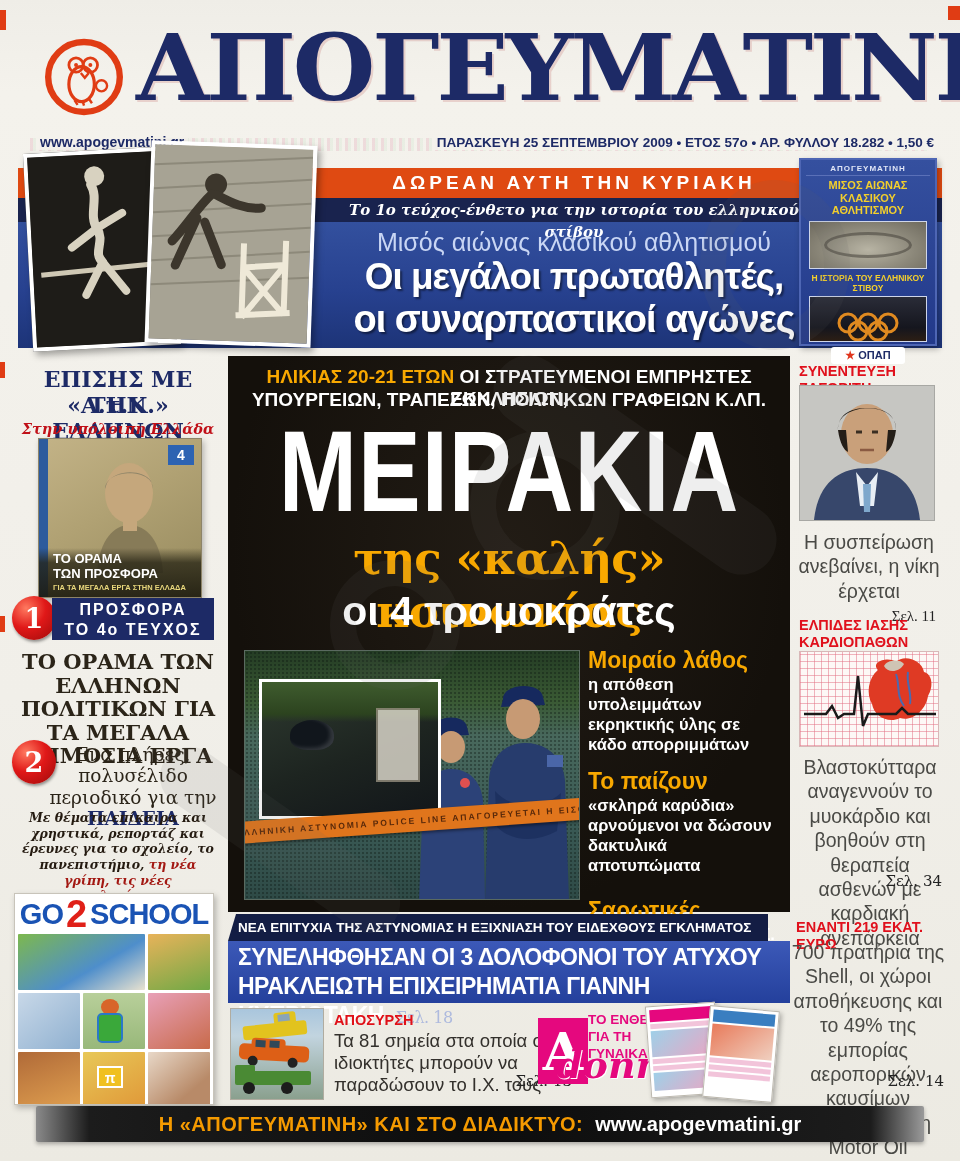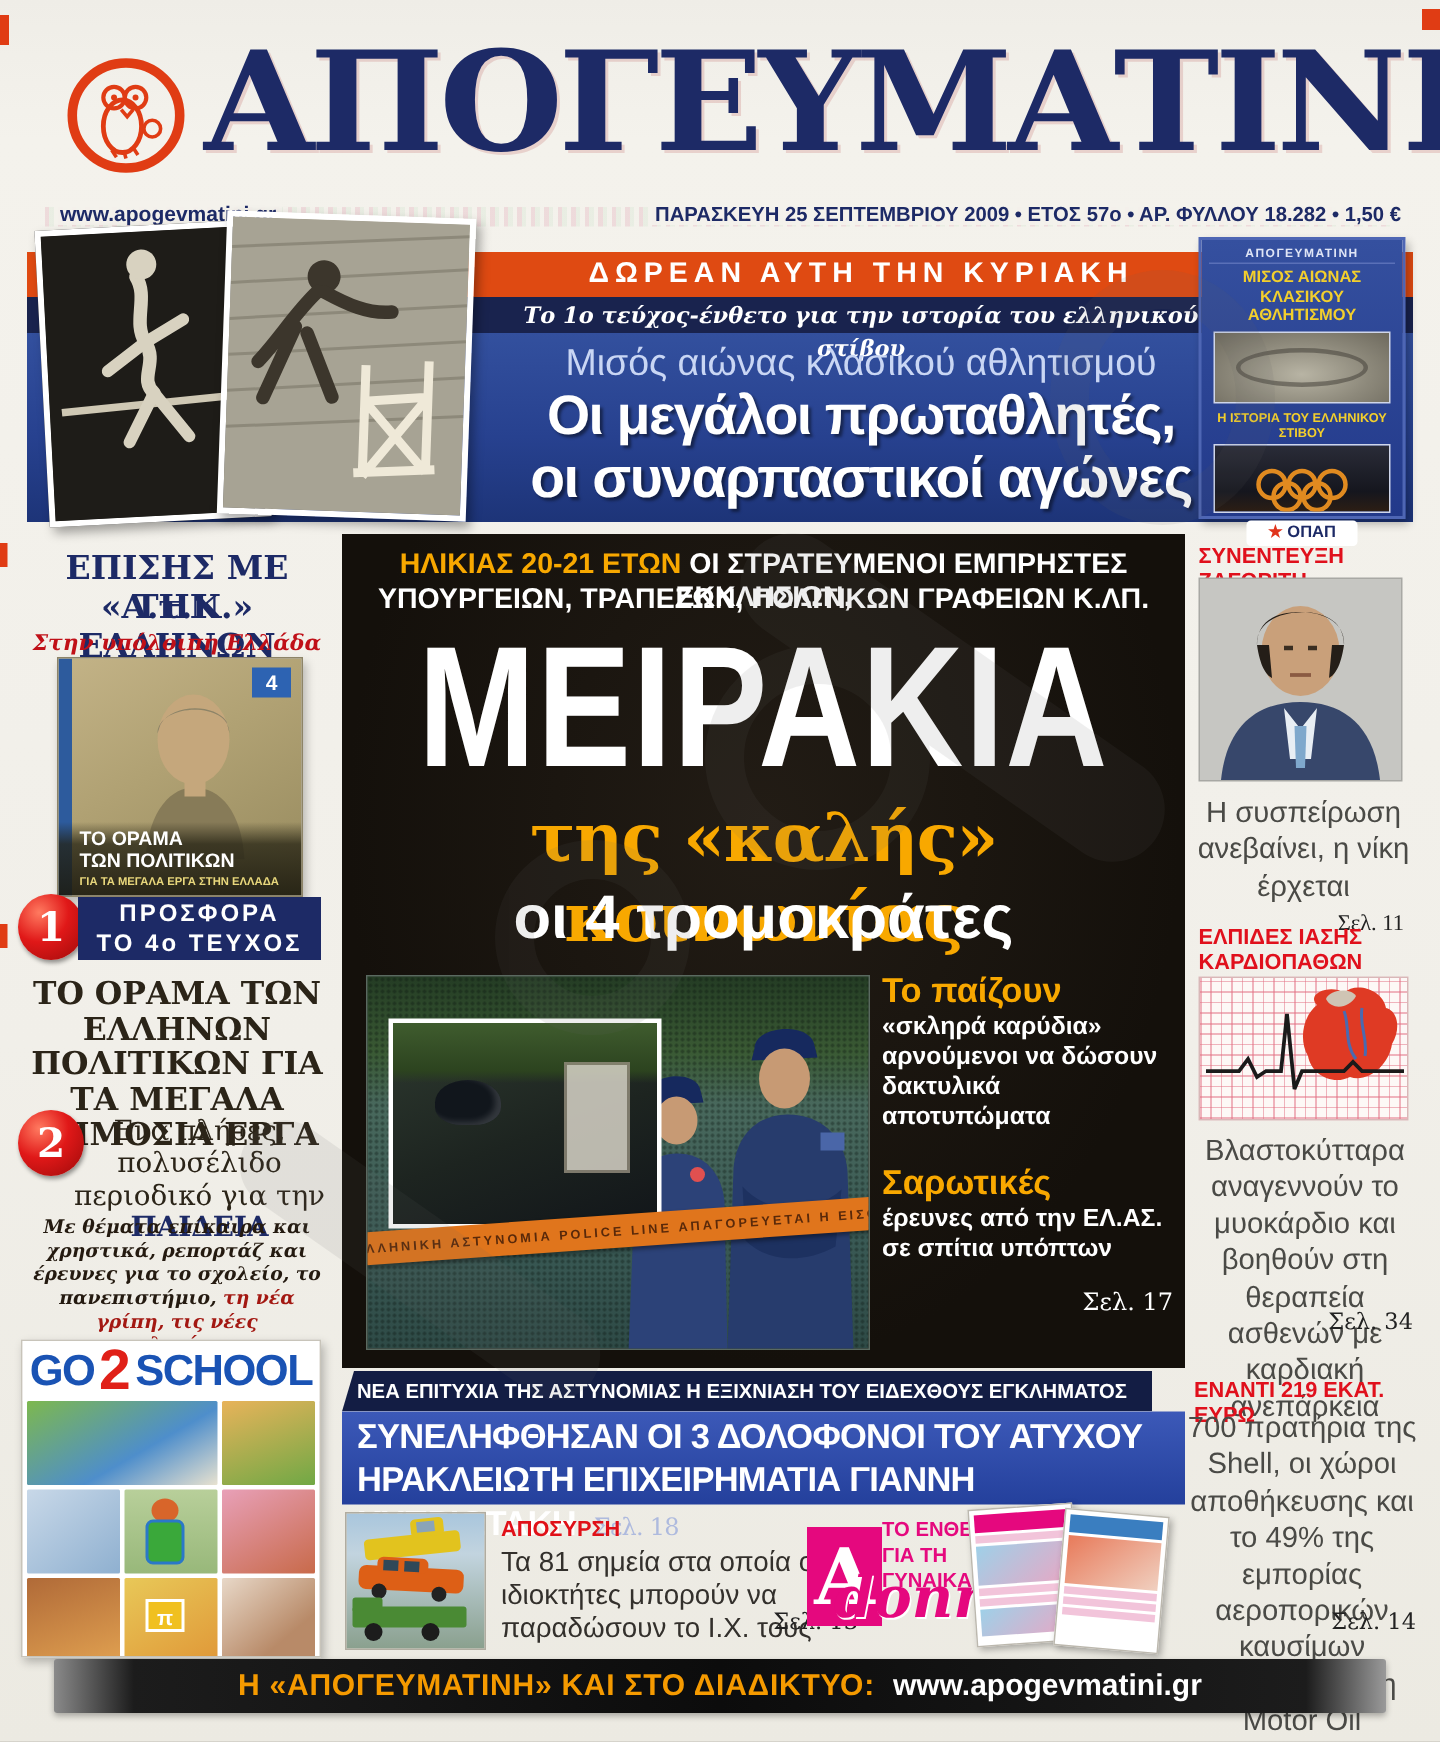--- a/index.html
+++ b/index.html
@@ -290,21 +290,21 @@
     <svg style="position:absolute;left:18px;top:14px;" width="130" height="120" viewBox="0 0 130 120">
       <ellipse cx="72" cy="40" rx="24" ry="30" fill="#c5a77c"></ellipse>
       <path d="M48 36 C48 16 96 14 96 36 L94 28 C86 16 58 16 50 30 Z" fill="#8d8468"></path>
       <path d="M40 120 C42 86 58 72 72 72 C90 72 104 88 106 120 Z" fill="#877b58"></path>
       <rect x="66" y="66" width="14" height="12" fill="#c5a77c"></rect>
     </svg>
     <div class="edge"></div>
     <div class="num">4</div>
     <div class="overlay">
       <div class="t1"><span>ΤΟ ΟΡΑΜΑ</span><br>
-        <span>ΤΩΝ ΠΟΛΙΤΙΚΩΝ</span></div>
+        <span>ΤΩΝ ΠΡΟΣΦΟΡΑ</span></div>
       <div class="t2">ΓΙΑ ΤΑ ΜΕΓΑΛΑ ΕΡΓΑ ΣΤΗΝ ΕΛΛΑΔΑ</div>
     </div>
   </div>
 
   <div class="abs redball ball1">1</div>
   <div class="abs offer-bar">
     <span>ΠΡΟΣΦΟΡΑ</span><br>
     <span>ΤΟ 4ο ΤΕΥΧΟΣ</span>
   </div>
 
@@ -374,20 +374,24 @@
       <div class="inset">
         <div class="foliage"></div>
         <div class="sign"></div>
         <div class="helmet"></div>
       </div>
       <div class="tape">ΕΛΛΗΝΙΚΗ ΑΣΤΥΝΟΜΙΑ POLICE LINE ΑΠΑΓΟΡΕΥΕΤΑΙ Η ΕΙΣΟΔΟΣ</div>
     </div>
 
     <div class="bullets">
       <div class="bullet">
+        <div class="bt">Μοιραίο λάθος</div>
+        <div class="bx">η απόθεση υπολειμμάτων εκρηκτικής ύλης σε κάδο απορριμμάτων</div>
+      </div>
+      <div class="bullet">
         <div class="bt">Το παίζουν</div>
         <div class="bx">«σκληρά καρύδια» αρνούμενοι να δώσουν δακτυλικά αποτυπώματα</div>
       </div>
       <div class="bullet" style="margin-top:22px;">
         <div class="bt">Σαρωτικές</div>
         <div class="bx">έρευνες από την ΕΛ.ΑΣ. σε σπίτια υπόπτων</div>
       </div>
       <div class="pageref">Σελ. 17</div>
     </div>
   </div>

